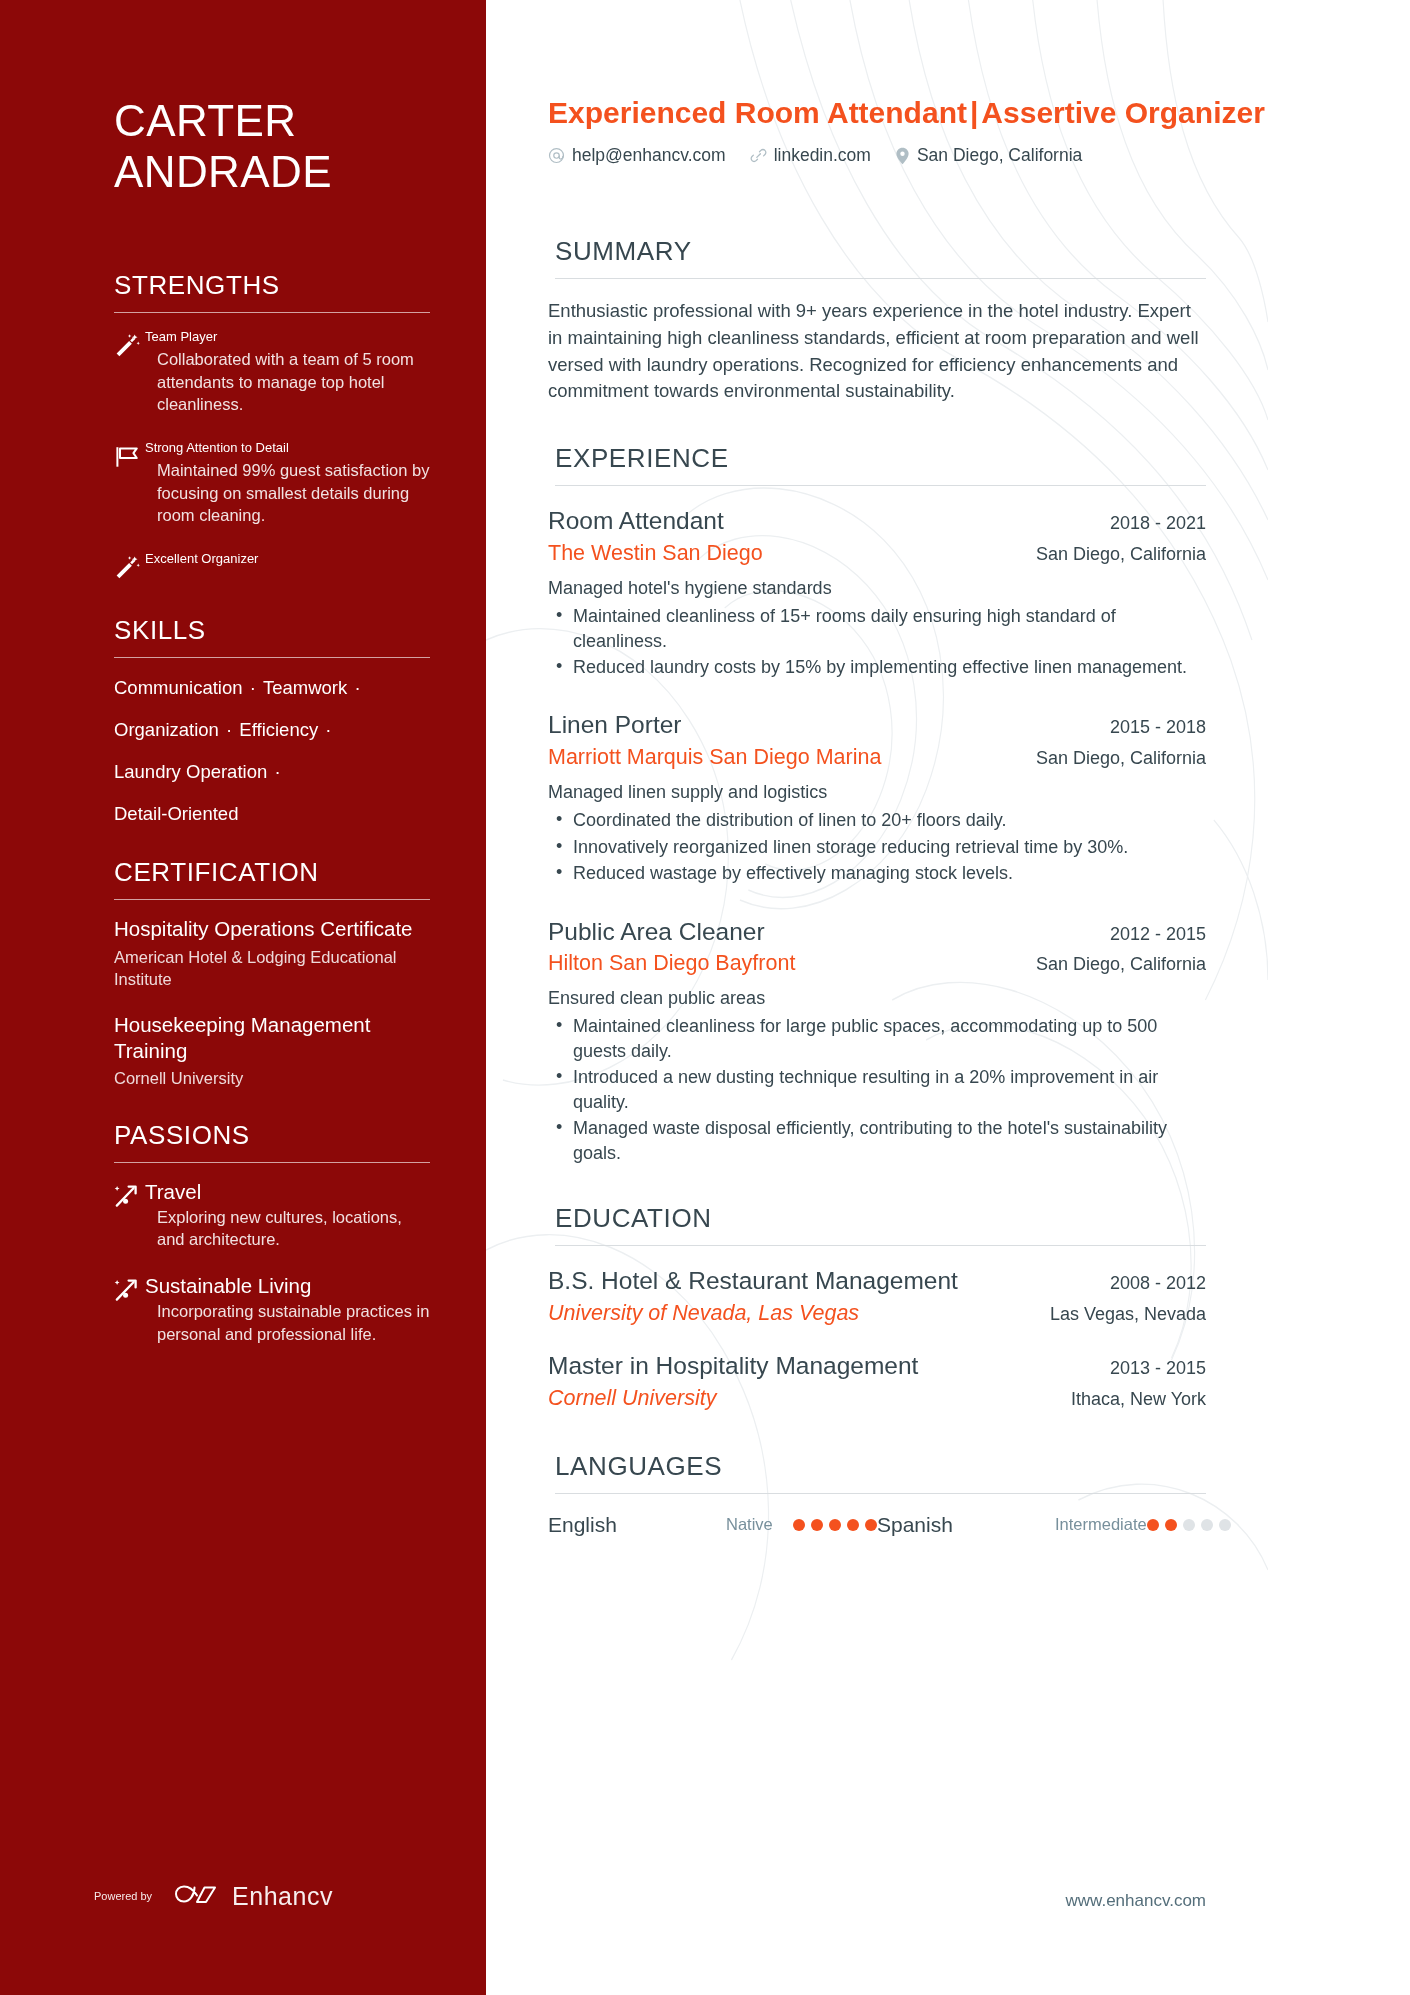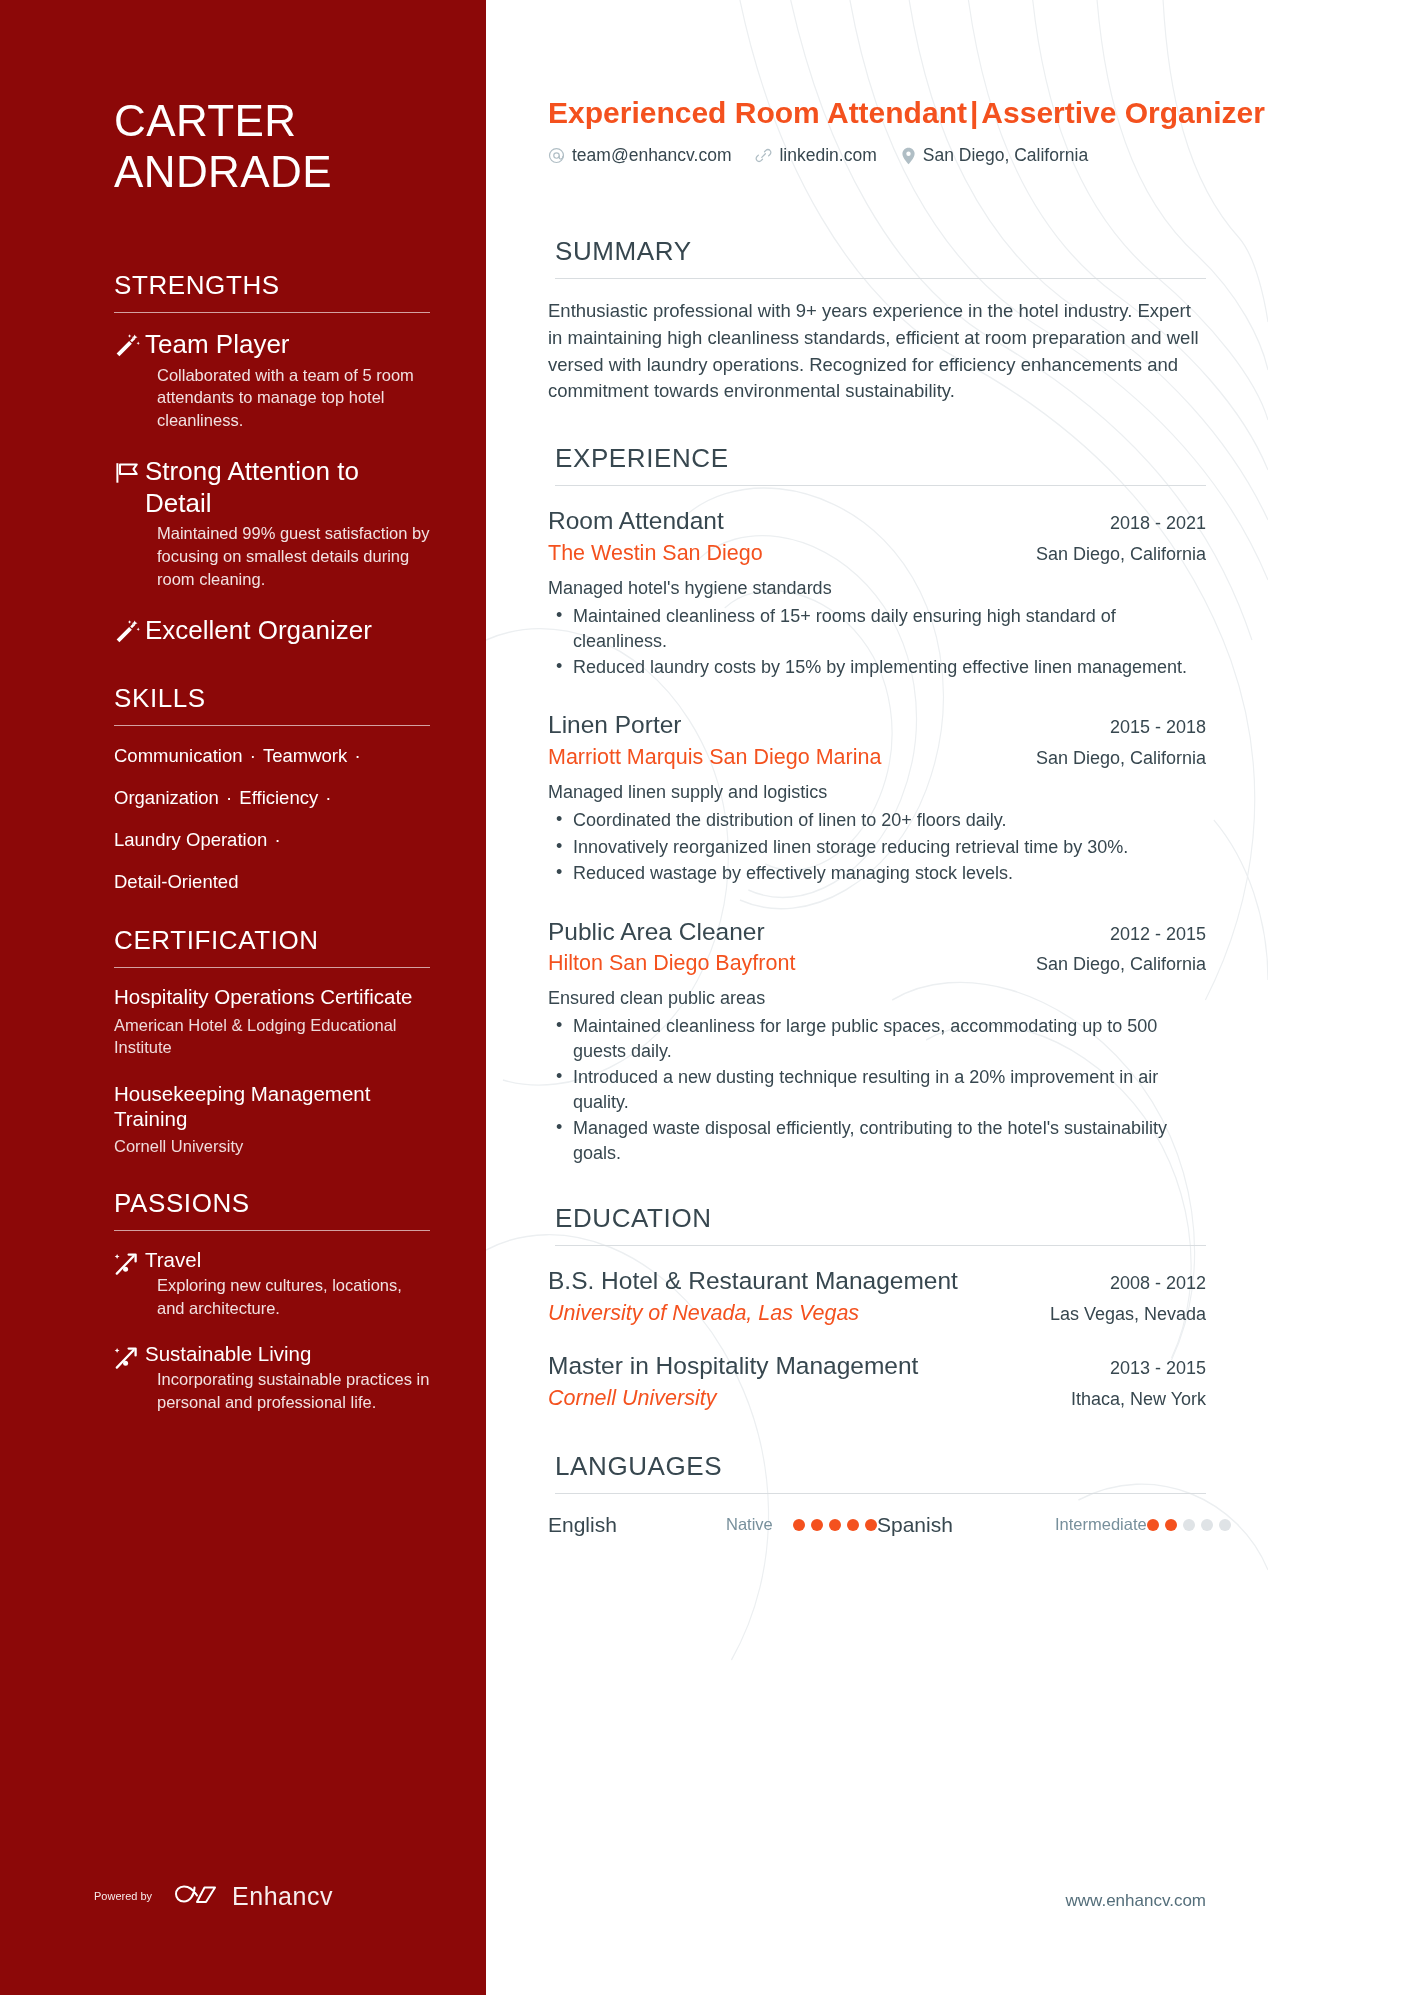--- a/index.html
+++ b/index.html
@@ -56,21 +56,21 @@
   .strength-item { display: flex; margin-bottom: 24px; }
   .strength-icon {
     flex: 0 0 31px;
     width: 31px;
     padding-top: 4px;
     color: #ffffff;
   }
   .strength-icon svg { display: block; }
   .strength-body { flex: 1 1 auto; }
   .strength-title {
-    font-size: 26px;
+    font-size: 13px;
     line-height: 1.22;
     color: #ffffff;
     margin-bottom: 3px;
   }
   .strength-desc {
     font-size: 16.5px;
     line-height: 1.38;
     color: rgba(255,255,255,0.88);
     padding-left: 12px;
   }
@@ -503,21 +503,21 @@
 
       <div class="contact-row">
         <span class="contact-item">
           <span class="cicon">
             <svg width="17" height="17" viewBox="0 0 20 20" fill="none" aria-hidden="true">
               <circle cx="10" cy="10" r="8.2" stroke="#b0bec5" stroke-width="1.4"></circle>
               <circle cx="10" cy="10" r="3.2" stroke="#b0bec5" stroke-width="1.4"></circle>
               <path d="M13.2 10 V12.4 C13.2 13.6 14 14.2 15 14.2 C16.6 14.2 17.6 12.6 17.6 10.4" stroke="#b0bec5" stroke-width="1.4" fill="none"></path>
             </svg>
           </span>
-          <span>team@enhancv.com</span>
+          <span>help@enhancv.com</span>
         </span>
 
         <span class="contact-item">
           <span class="cicon">
             <svg width="17" height="17" viewBox="0 0 20 20" fill="none" aria-hidden="true">
               <path d="M8 12.2 L12.2 8" stroke="#b0bec5" stroke-width="1.5" stroke-linecap="round"></path>
               <path d="M11.2 5.6 L12.8 4 C14.2 2.6 16.3 2.6 17.6 4 C19 5.3 19 7.4 17.6 8.8 L16 10.4" stroke="#b0bec5" stroke-width="1.5" fill="none" stroke-linecap="round"></path>
               <path d="M8.8 14.4 L7.2 16 C5.8 17.4 3.7 17.4 2.4 16 C1 14.7 1 12.6 2.4 11.2 L4 9.6" stroke="#b0bec5" stroke-width="1.5" fill="none" stroke-linecap="round"></path>
             </svg>
           </span>

